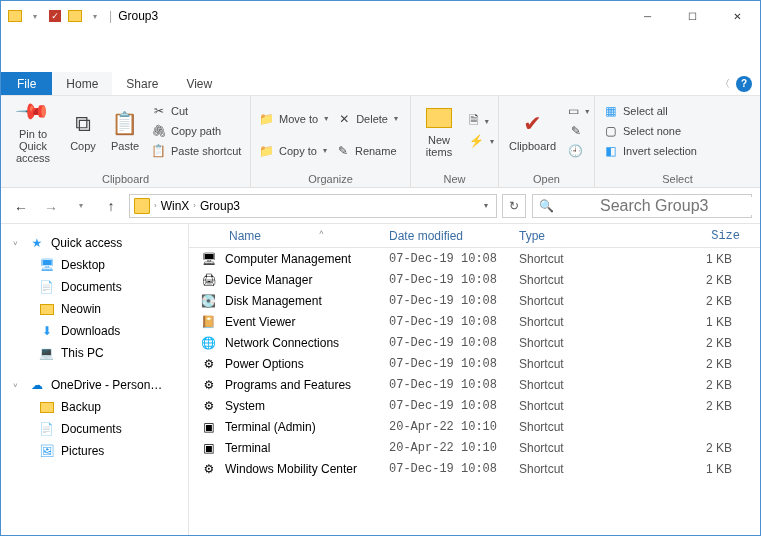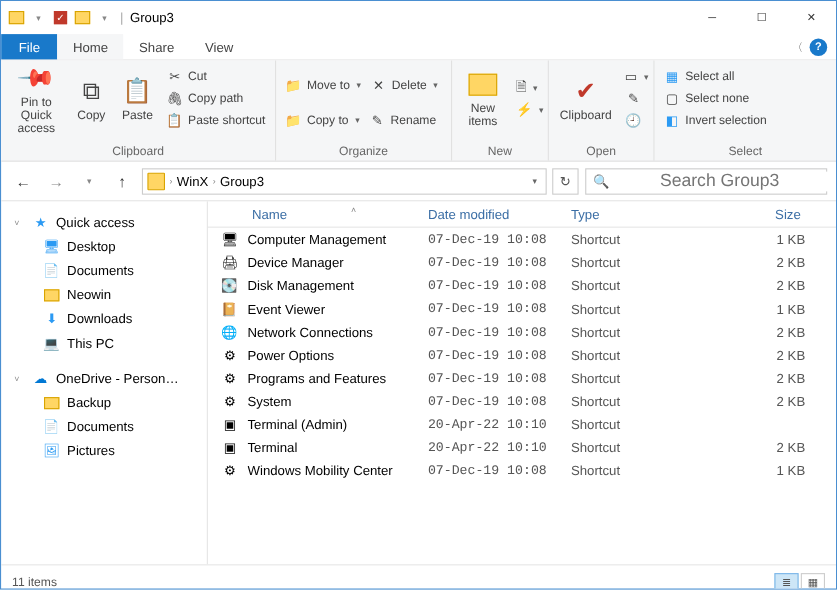--- a/index.html
+++ b/index.html
@@ -4,21 +4,21 @@
 <style>
 * { box-sizing: border-box; margin: 0; padding: 0; font-family: "Segoe UI", Tahoma, sans-serif; }
 body { width: 761px; height: 536px; background: #fff; font-size: 12px; overflow: hidden; border: 1px solid #4a8fd1; }
 .titlebar { height: 30px; background: #fff; display: flex; align-items: center; }
 .qat { display: flex; align-items: center; padding-left: 6px; gap: 4px; }
 .qat-icon { width: 16px; height: 16px; display: flex; align-items: center; justify-content: center; font-size: 10px; }
 .title-sep { color: #aaa; margin: 0 6px; }
 .title-text { font-size: 12px; color: #000; }
 .wincontrols { margin-left: auto; display: flex; }
 .wincontrols div { width: 45px; height: 30px; display: flex; align-items: center; justify-content: center; color: #333; font-size: 10px; }
-.menubar { height: 24px; display: flex; align-items: stretch; border-bottom: 1px solid #e5e5e5; background: #fff; }
+.menubar { height: 24px; display: flex; align-items: stretch; border-bottom: 1px solid #e5e5e5; background: #fff; margin-top: 41px; }
 .file-tab { background: #1979ca; color: #fff; padding: 0 16px; display: flex; align-items: center; font-size: 12px; }
 .menu-tab { padding: 0 14px; display: flex; align-items: center; color: #444; font-size: 12px; }
 .menu-tab.active { background: #f5f6f7; }
 .menu-right { margin-left: auto; display: flex; align-items: center; padding-right: 8px; gap: 6px; }
 .help-circle { width: 16px; height: 16px; border-radius: 50%; background: #1979ca; color: #fff; font-size: 10px; display: flex; align-items: center; justify-content: center; font-weight: bold; }
 .chevup { color: #666; font-size: 10px; }
 .ribbon { height: 92px; background: #f5f6f7; display: flex; border-bottom: 1px solid #e1e1e1; }
 .rgroup { display: flex; flex-direction: column; border-right: 1px solid #e1e1e1; padding: 2px 4px 0 4px; }
 .rgroup-body { flex: 1; display: flex; align-items: flex-start; gap: 2px; }
 .rgroup-label { text-align: center; font-size: 11px; color: #666; padding: 2px 0; }
@@ -47,21 +47,21 @@
 .sb-ico { width: 16px; height: 16px; display: inline-flex; align-items: center; justify-content: center; font-size: 12px; }
 .star { color: #2b9af3; }
 .onedrive { color: #0078d4; }
 .sb-gap { height: 10px; }
 .files { flex: 1; display: flex; flex-direction: column; }
 .fheader { display: flex; border-bottom: 1px solid #e5e5e5; height: 24px; align-items: center; color: #3b6ea5; font-size: 12px; }
 .col-name { width: 200px; padding-left: 40px; position: relative; }
 .col-name .sort { position: absolute; left: 130px; top: -1px; font-size: 8px; color: #888; }
 .col-date { width: 130px; }
 .col-type { width: 110px; }
-.col-size { flex: 1; text-align: right; padding-right: 32px; }
+.col-size { flex: 1; text-align: right; padding-right: 20px; font-family: Liberation Mono, monospace; }
 .frow { display: flex; align-items: center; height: 21px; font-size: 12px; color: #000; }
 .frow .fico { width: 16px; height: 16px; margin-left: 12px; margin-right: 8px; display: inline-flex; align-items: center; justify-content: center; font-size: 12px; }
 .frow .fname { width: 164px; white-space: nowrap; overflow: hidden; text-overflow: ellipsis; }
 .frow .fdate { width: 130px; color: #555; font-family: Liberation Mono, monospace; }
 .frow .ftype { width: 110px; color: #555; }
 .frow .fsize { flex: 1; text-align: right; padding-right: 28px; color: #555; }
 .status { height: 24px; border-top: 1px solid #e5e5e5; display: flex; align-items: center; padding: 16px 10px; font-size: 11px; color: #555; }
 .status .viewbtns { margin-left: auto; display: flex; gap: 2px; }
 .viewbtn { width: 22px; height: 18px; border: 1px solid #ccc; display: flex; align-items: center; justify-content: center; font-size: 10px; color: #555; }
 .viewbtn.active { background: #cde6f7; border-color: #7ab6e8; }

